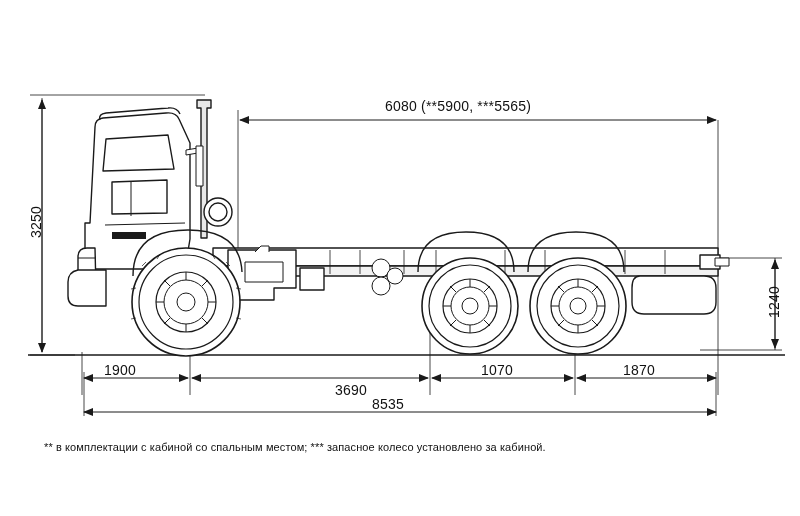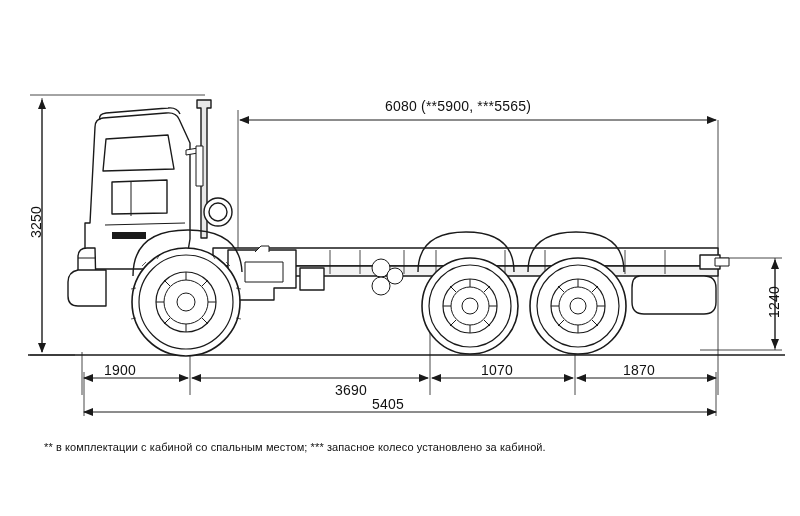--- a/index.html
+++ b/index.html
@@ -247,17 +247,17 @@
   <div class="dim-label vertical" style="left:766px; top:318px;">1240</div>
 
   <div class="dim-label" style="left:104px; top:362px;">1900</div>
 
   <div class="dim-label" style="left:287px; top:382px;margin-left:48px;">3690</div>
 
   <div class="dim-label" style="left:481px; top:362px;">1070</div>
 
   <div class="dim-label" style="left:623px; top:362px;">1870</div>
 
-  <div class="dim-label" style="left:372px; top:396px;">5405</div>
+  <div class="dim-label" style="left:372px; top:396px;">8535</div>
 
   <div class="footnote">** в комплектации с кабиной со спальным местом; *** запасное колесо установлено за кабиной.</div>
 
 </div>
 
 </body></html>

